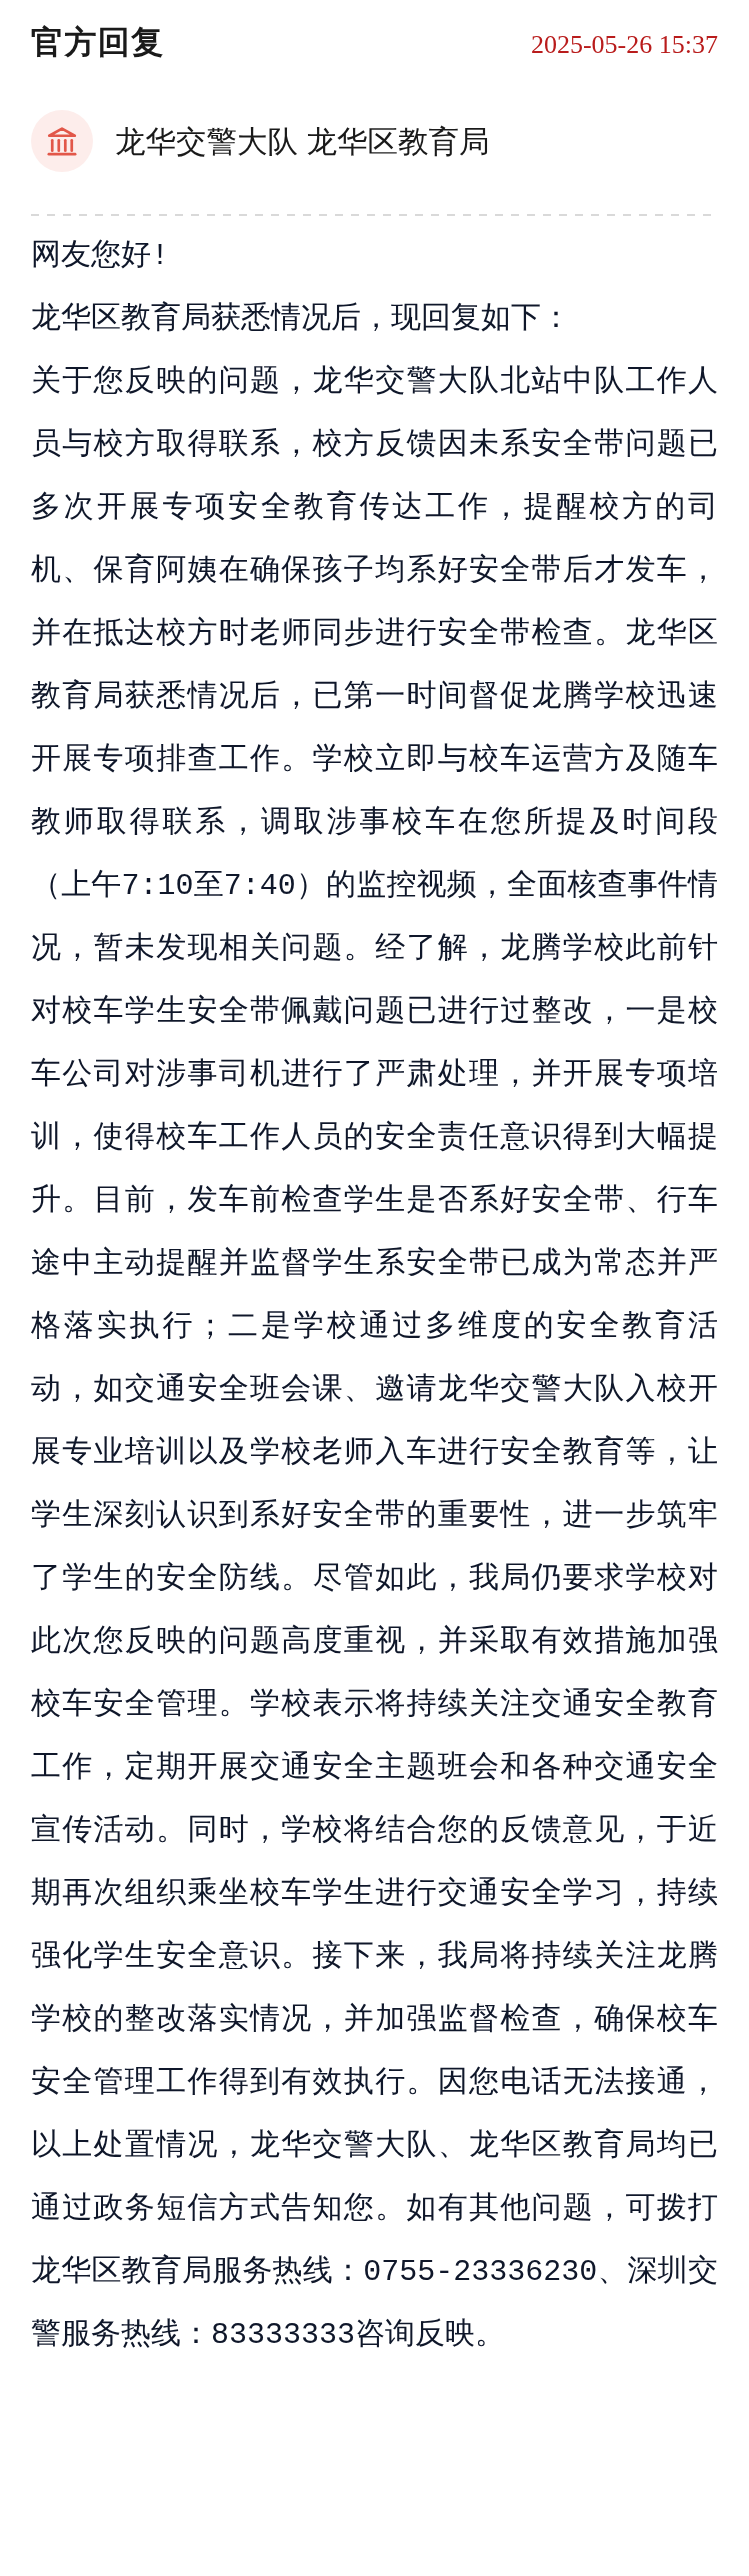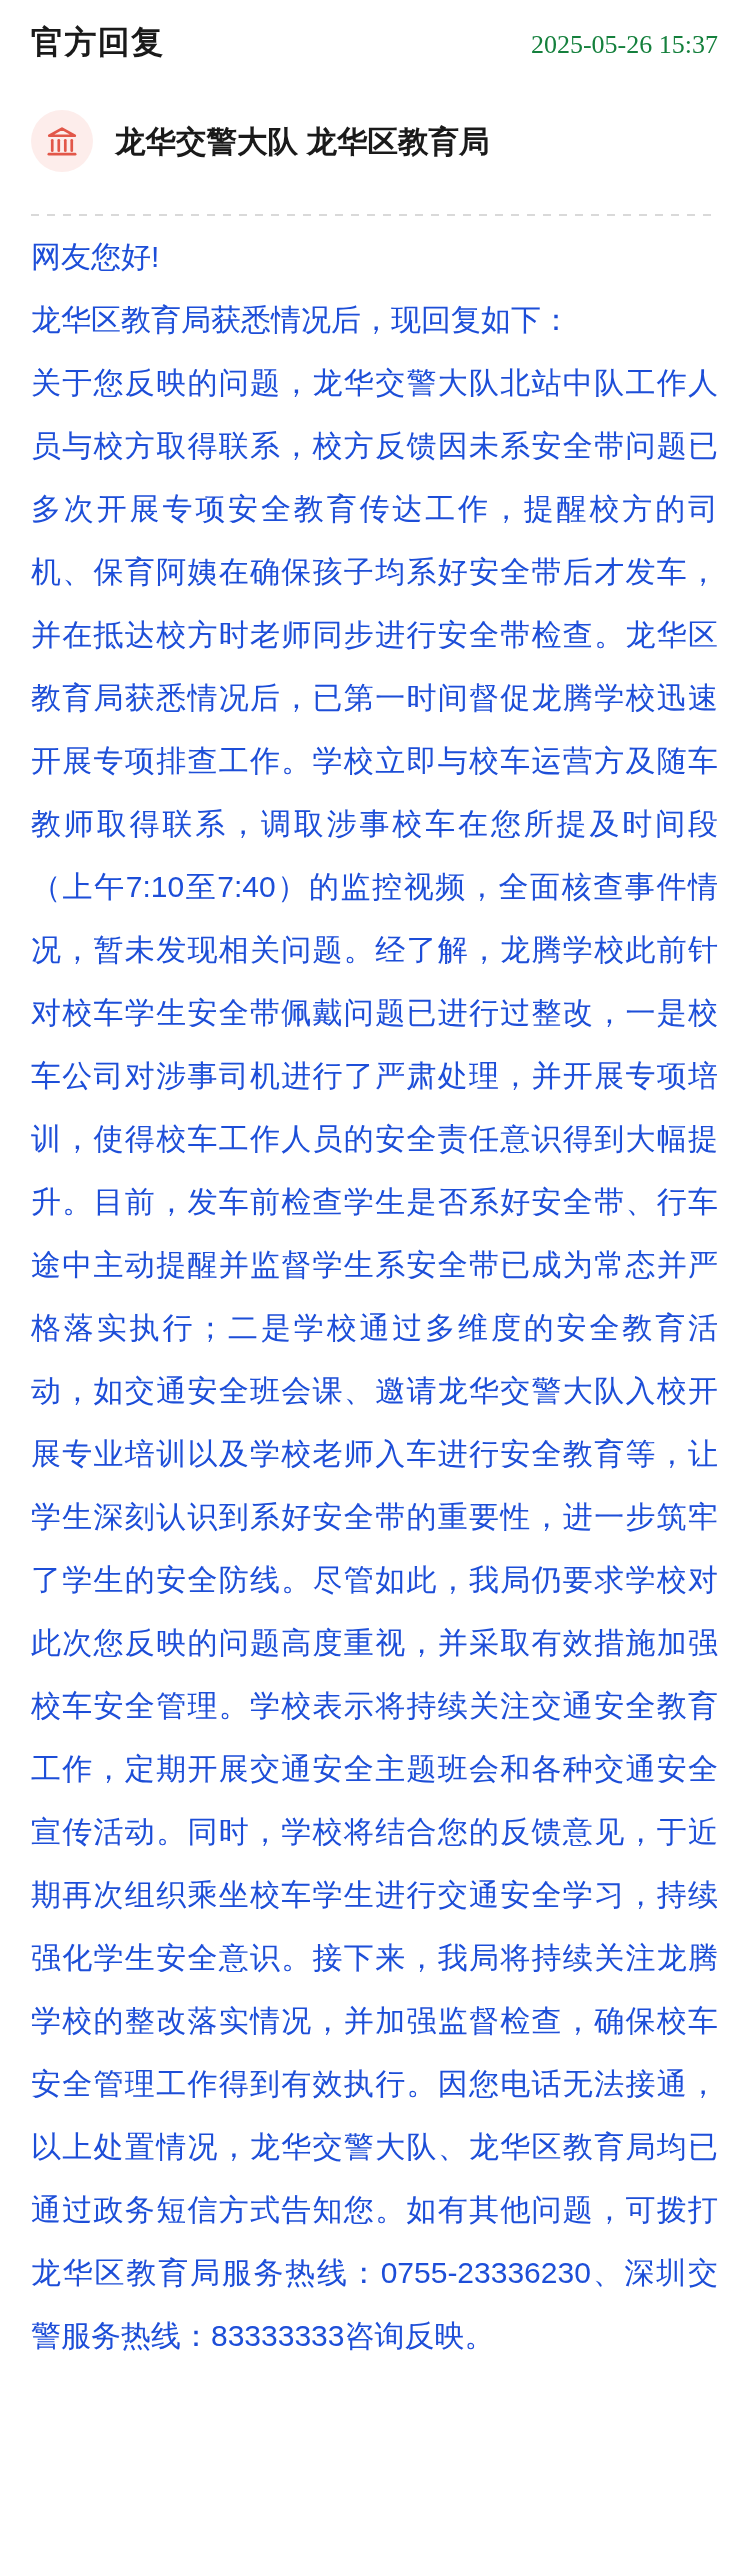--- a/index.html
+++ b/index.html
@@ -21,21 +21,21 @@
     margin: 0;
     font-size: 32px;
     line-height: 1.15;
     font-weight: bold;
     color: #1a1a1a;
     letter-spacing: 1.4px;
   }
   .timestamp {
     font-family: "Liberation Serif", "DejaVu Serif", serif;
     font-size: 26px;
-    color: #15803d;
+    color: #b91c1c;
     font-weight: normal;
   }
   .responder-row {
     margin-top: 50px;
     display: flex;
     align-items: center;
   }
   .avatar {
     flex: 0 0 auto;
     width: 62px;
@@ -43,40 +43,41 @@
     border-radius: 50%;
     background: #fdedeb;
     display: flex;
     align-items: center;
     justify-content: center;
   }
   .avatar svg { width: 36px; height: 36px; display: block; }
   .org-name {
     margin-left: 22px;
     font-size: 30.5px;
-    font-weight: bold;
+    font-weight: normal;
     color: #1a1a1a;
     line-height: 1.2;
   }
   .dashed-divider {
     margin-top: 42px;
     height: 2.1px;
     background: repeating-linear-gradient(
       90deg,
       #d9d9d9 0px, #d9d9d9 7.6px,
       transparent 7.6px, transparent 16px
     );
   }
   .reply-body {
     margin-top: 8.3px;
     font-size: 30px;
     line-height: 63px;
-    color: #1d4ed8;
+    color: #0f172a;
     text-align: justify;
     text-justify: inter-ideograph;
+    font-family: Liberation Mono, monospace;
   }
   .reply-body p { margin: 0; }
 </style>
 </head>
 <body>
 
 <div class="page">
 
   <header class="reply-header">
     <h1 class="page-title">官方回复</h1>

